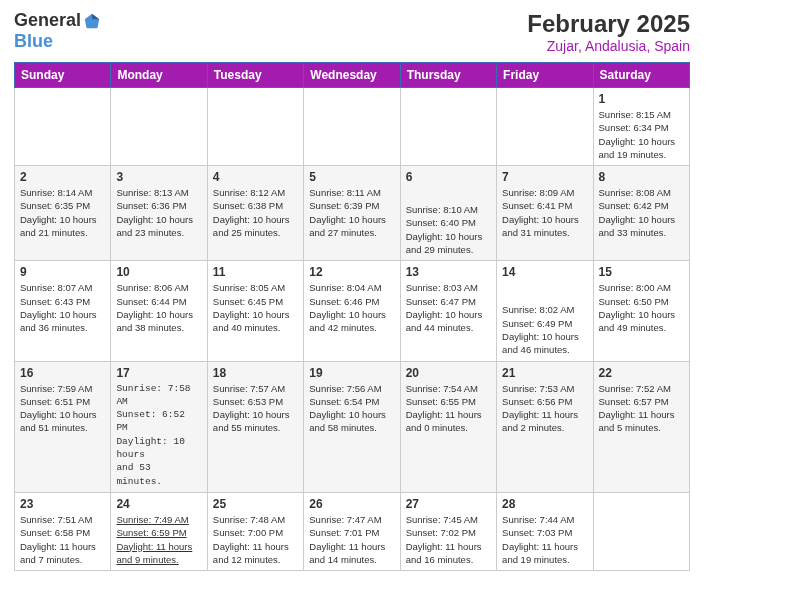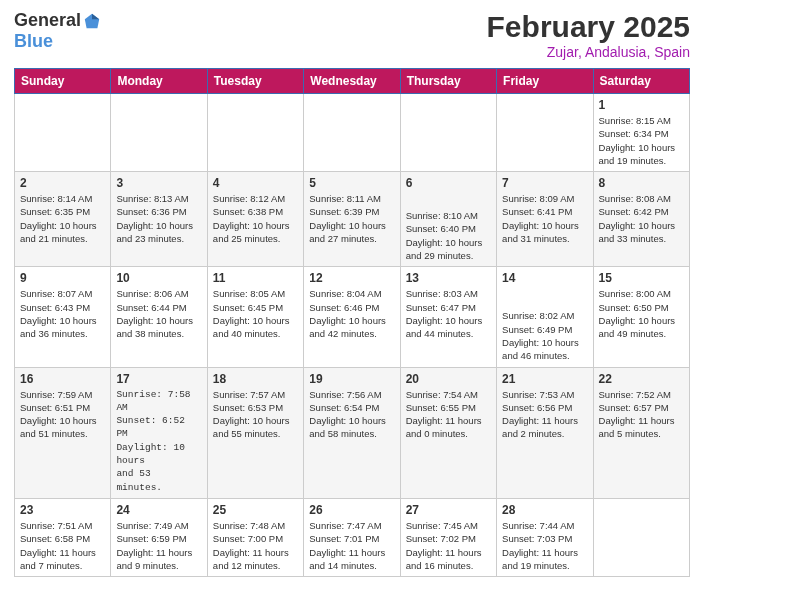--- a/index.html
+++ b/index.html
@@ -42,35 +42,35 @@
     }
     .logo-icon {
       width: 18px;
       height: 18px;
       margin-left: 2px;
     }
     .title-section {
       text-align: right;
     }
     .month-year {
-      font-size: 30px;
+      font-size: 24px;
       font-weight: bold;
       color: #333;
     }
     .location {
       font-size: 14px;
       color: #a21caf;
     }
     .calendar {
       width: 100%;
       border-collapse: collapse;
       table-layout: fixed;
     }
     .calendar th {
-      background-color: #be185d;
+      background-color: #a21caf;
       color: #fff;
       text-align: left;
       padding: 5px 6px;
       font-size: 12px;
       font-weight: bold;
       border: 1px solid #3a6bb1;
     }
     .calendar td {
       border: 1px solid #ccc;
       vertical-align: top;
@@ -307,21 +307,21 @@
         <tr class="week-row">
           <td>
             <span class="day-num">23</span>
             <div class="day-info" style="white-space: pre-line;">Sunrise: 7:51 AM
 Sunset: 6:58 PM
 Daylight: 11 hours
 and 7 minutes.</div>
           </td>
           <td>
             <span class="day-num">24</span>
-            <div class="day-info" style="white-space: pre-line;">Sunrise: 7:49 AM
+            <div class="day-info" style="white-space: pre-line; text-decoration: underline;">Sunrise: 7:49 AM
 Sunset: 6:59 PM
 Daylight: 11 hours
 and 9 minutes.</div>
           </td>
           <td>
             <span class="day-num">25</span>
             <div class="day-info" style="white-space: pre-line;">Sunrise: 7:48 AM
 Sunset: 7:00 PM
 Daylight: 11 hours
 and 12 minutes.</div>

